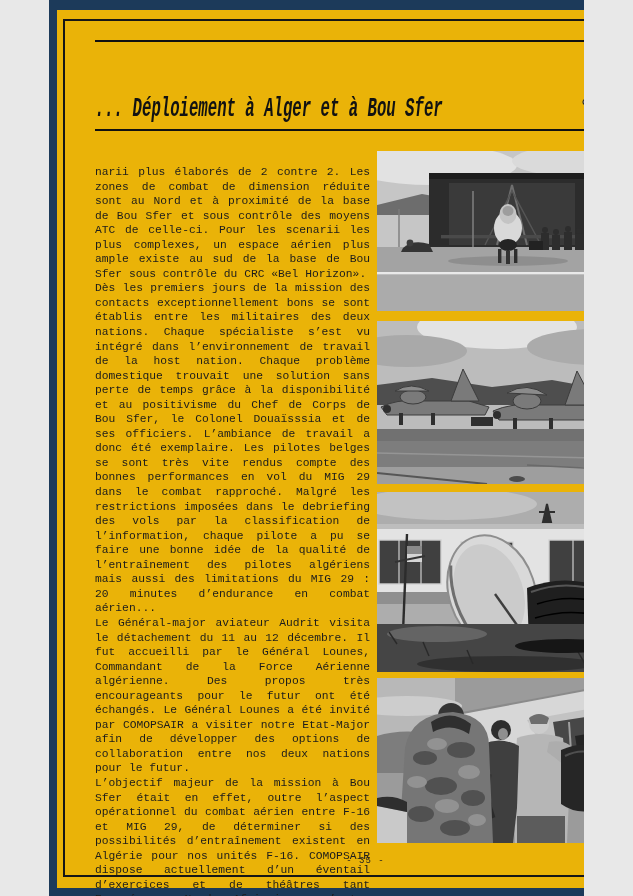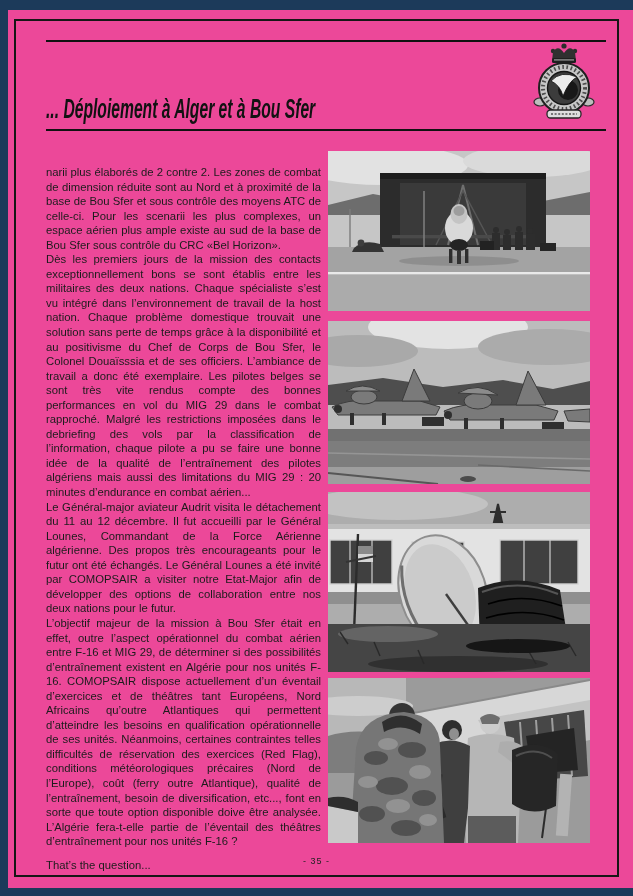--- a/index.html
+++ b/index.html
@@ -1,18 +1,18 @@
 <!DOCTYPE html>
 <html lang="fr"><head>
 <meta charset="utf-8">
 <style>
   html,body{margin:0;padding:0;background:#e8e8e8;}
   .page{
-    position:relative;width:633px;height:896px;background:#ec4899;
-    font-family:Liberation Sans, sans-serif;overflow:hidden;margin:0 auto;
+    position:relative;width:535px;height:896px;background:#eab308;
+    font-family:Liberation Mono, monospace;overflow:hidden;margin:0 auto;
   }
   
   .border-top{position:absolute;left:0;top:0;width:633px;height:10px;background:#1c3a5a;}
   .border-left{position:absolute;left:0;top:0;width:8px;height:896px;background:#1c3a5a;}
   .border-bottom{position:absolute;left:0;top:888px;width:633px;height:8px;background:#1c3a5a;}
   
   .inner-frame{position:absolute;left:14px;top:19px;width:605px;height:858px;border:2px solid #161616;box-sizing:border-box;}
   .rule{position:absolute;left:46px;width:560px;height:2px;background:#111;}
   .rule-top{top:40px;}
   .rule-bottom{top:129px;}

